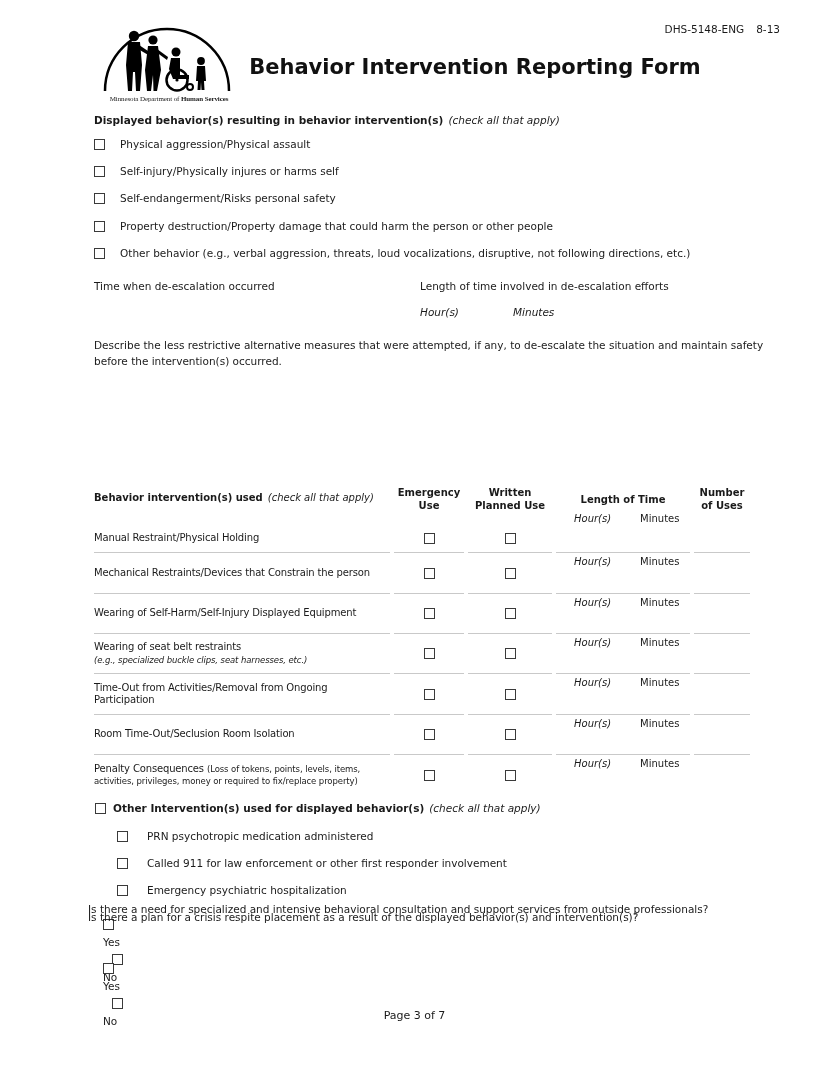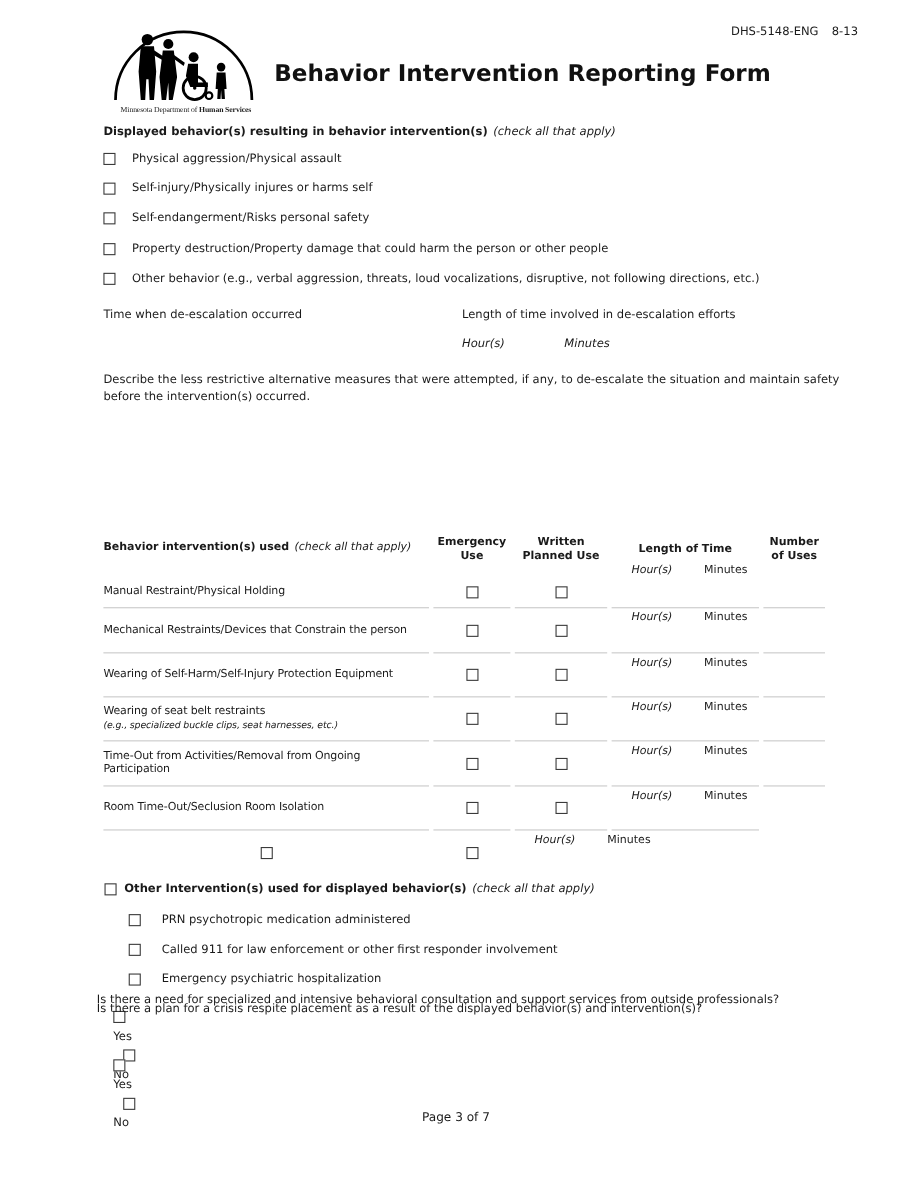--- a/index.html
+++ b/index.html
@@ -172,21 +172,21 @@
         <div class="hourmin">
           <span class="hrs">Hour(s)</span>
           <span>Minutes</span>
         </div>
       </div>
       <div class="c"></div>
     </div>
 
     <div class="trow bordered" style="height:40px">
       <div class="c lbl">
-          <span>Wearing of Self-Harm/Self-Injury Protection Equipment</span>
+          <span>Wearing of Self-Harm/Self-Injury Displayed Equipment</span>
         </div>
       <div class="c ctr">
           <span class="cb"></span>
         </div>
       <div class="c ctr">
           <span class="cb"></span>
         </div>
       <div class="c">
         <div class="hourmin">
           <span class="hrs">Hour(s)</span>
@@ -250,20 +250,23 @@
       <div class="c">
         <div class="hourmin">
           <span class="hrs">Hour(s)</span>
           <span>Minutes</span>
         </div>
       </div>
       <div class="c"></div>
     </div>
 
     <div class="trow bordered" style="height:41px">
+      <div class="c lbl">
+        <span><span>Penalty Consequences</span> <span class="sub-sm">(Loss of tokens, points, levels, items, activities, privileges, money or required to fix/replace property)</span></span>
+      </div>
       <div class="c ctr">
           <span class="cb"></span>
         </div>
       <div class="c ctr">
           <span class="cb"></span>
         </div>
       <div class="c">
         <div class="hourmin">
           <span class="hrs">Hour(s)</span>
           <span>Minutes</span>

